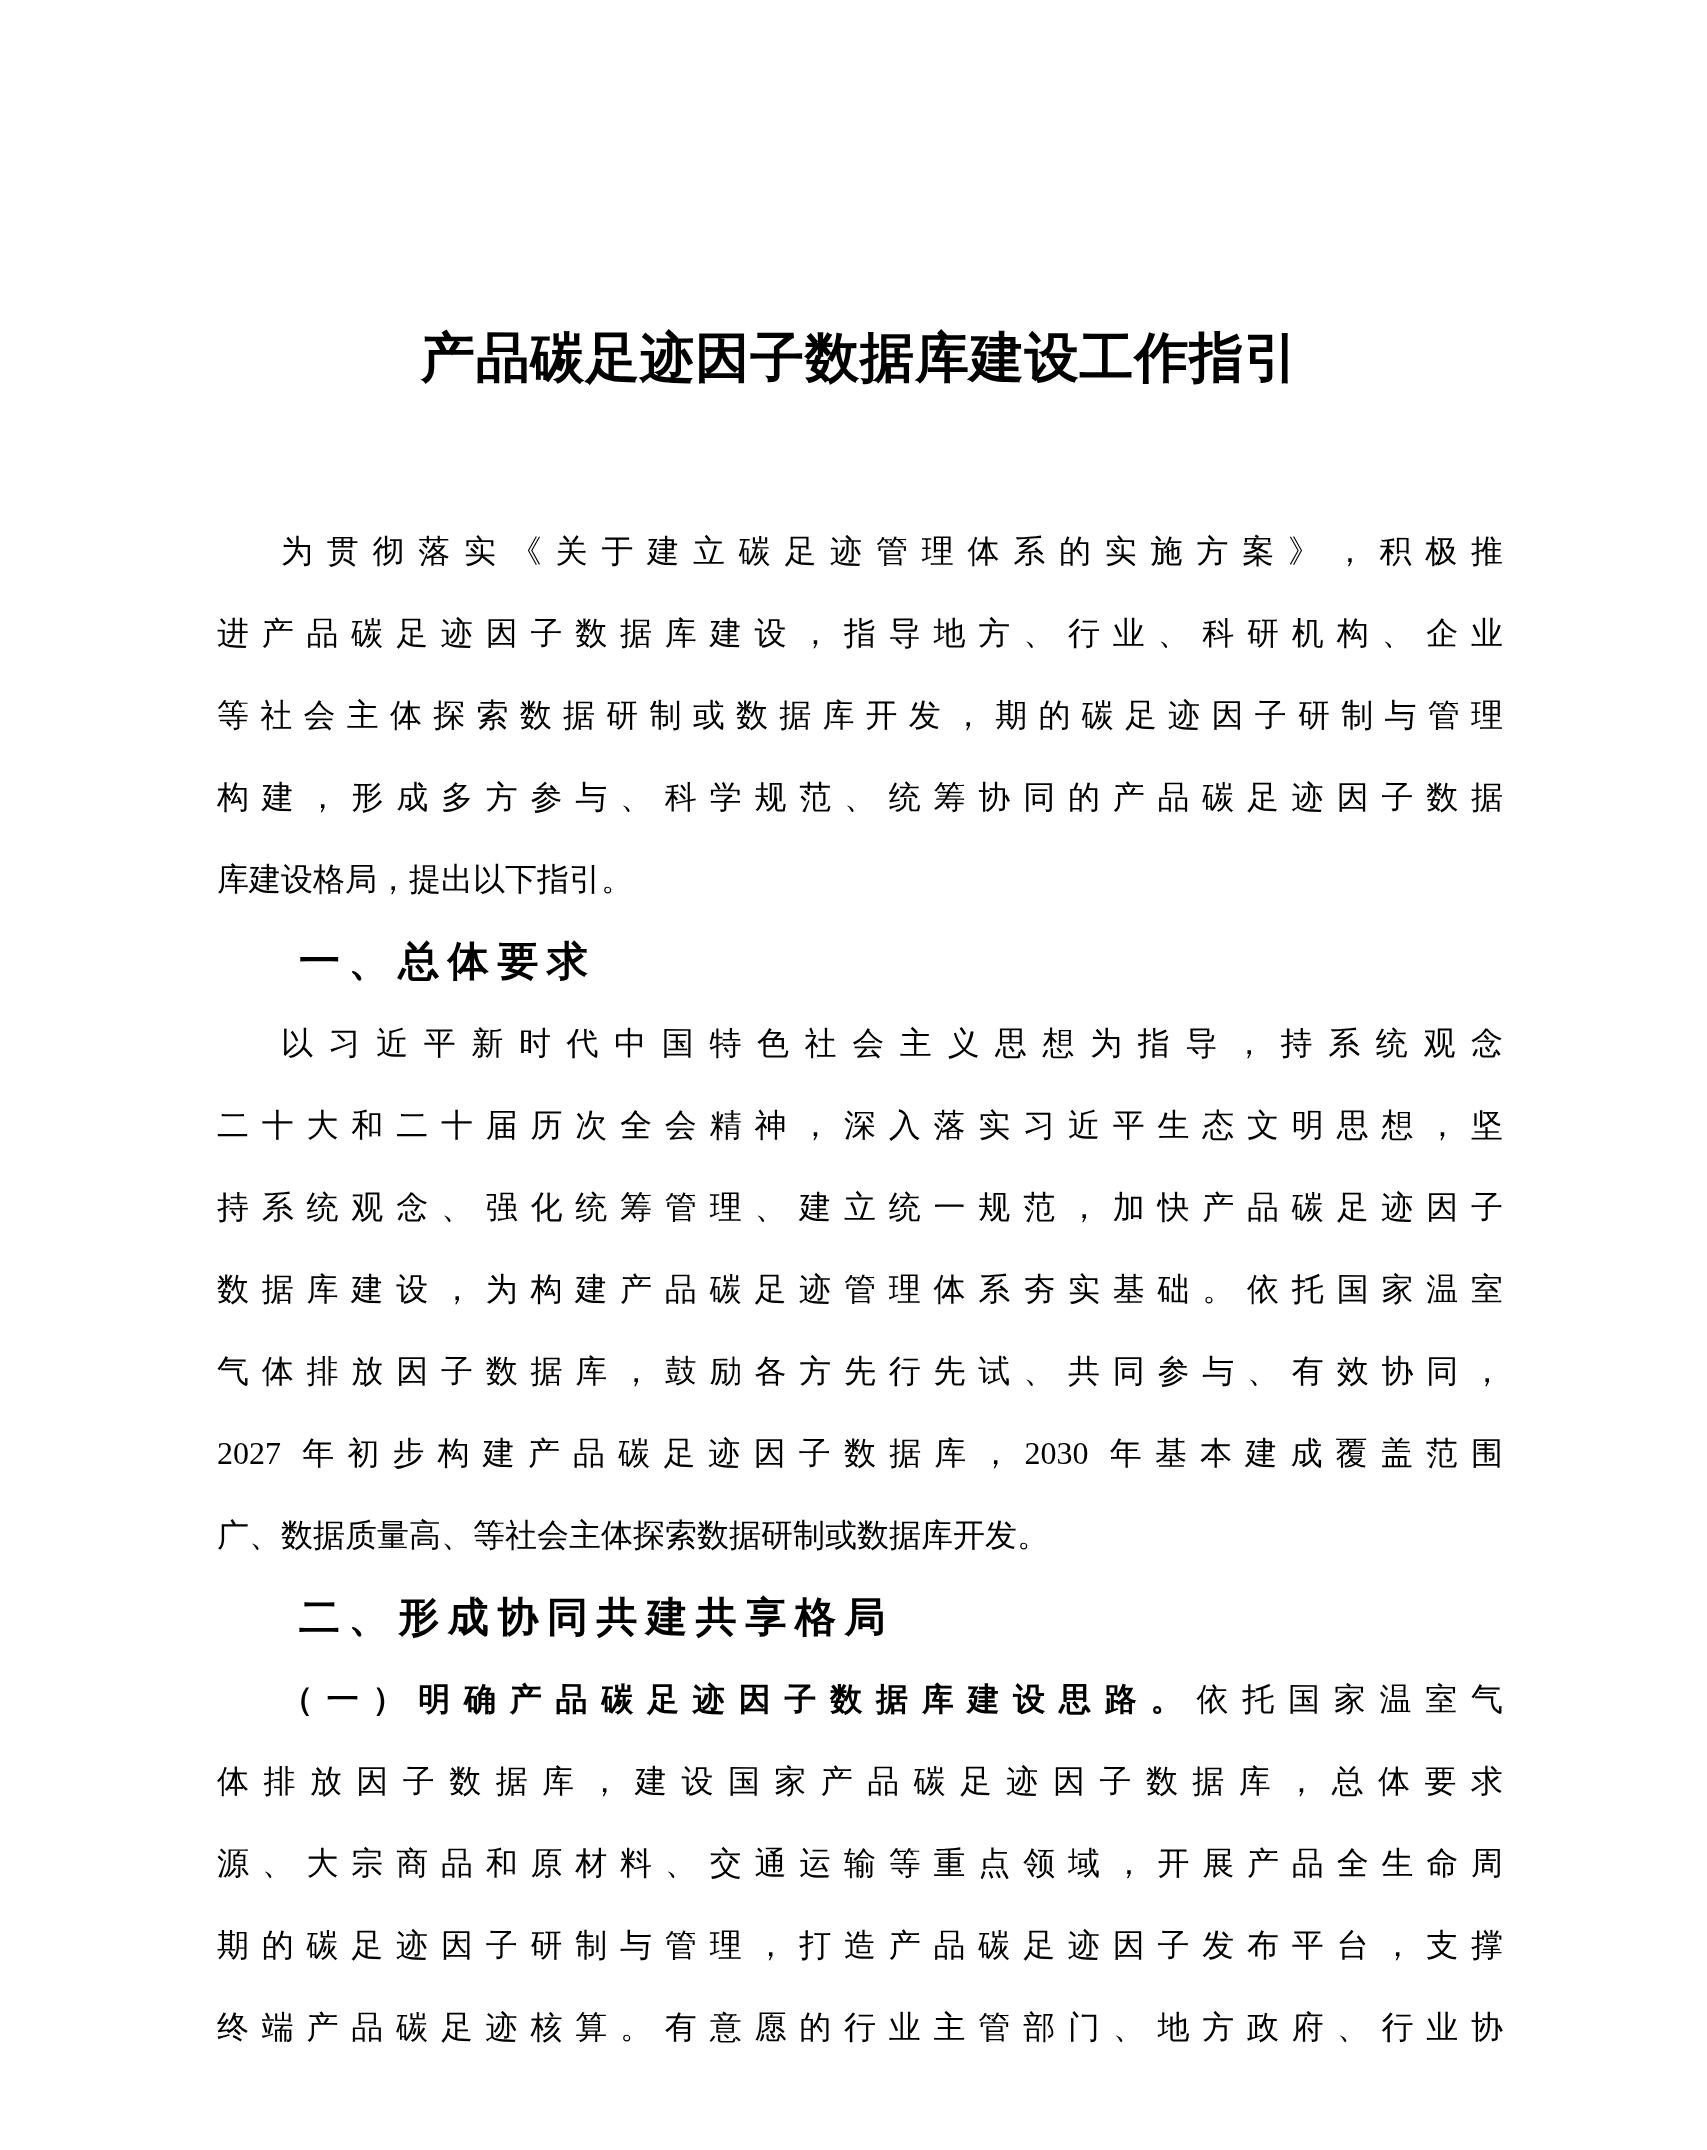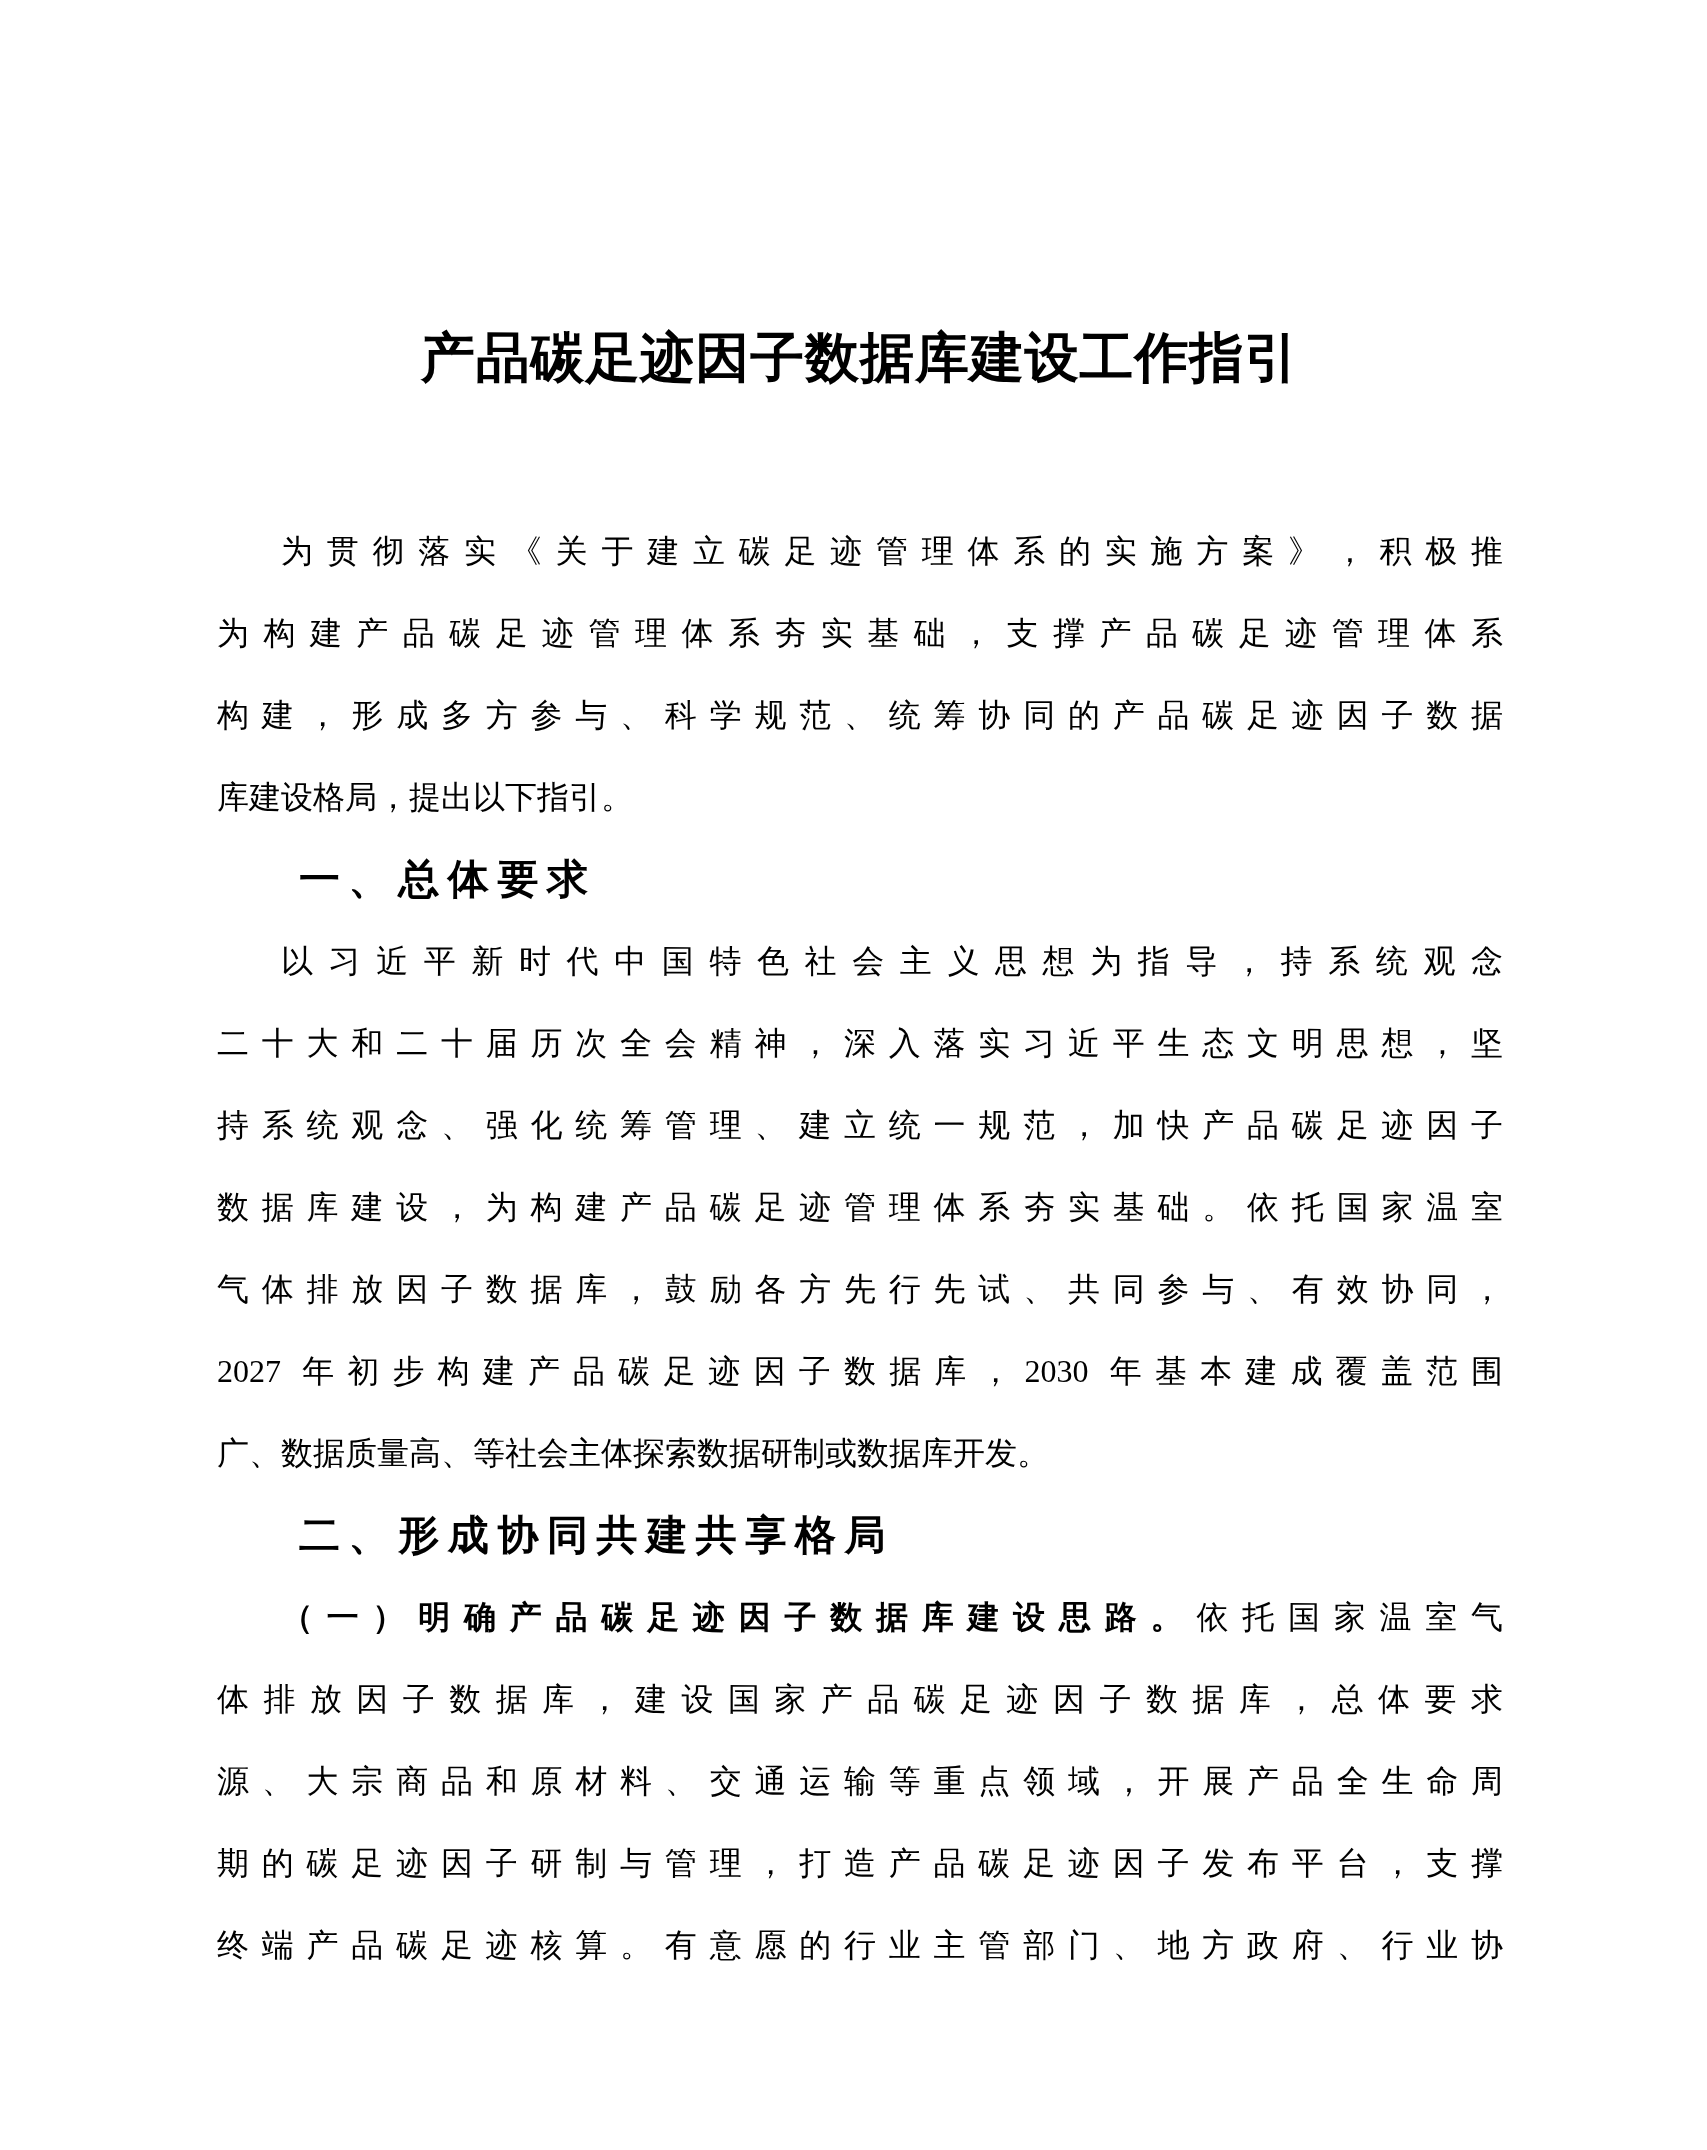--- a/index.html
+++ b/index.html
@@ -60,21 +60,22 @@
 </head>
 <body>
 
 <div class="page">
 
   <h1 class="title">产品碳足迹因子数据库建设工作指引</h1>
 
   <div class="body-col">
 
     <div class="line indent">为贯彻落实《关于建立碳足迹管理体系的实施方案》，积极推</div>
-    <div class="line">为构建产品碳足迹管理体系夯实基础，支撑产品碳足迹管理体系</div>
+    <div class="line">进产品碳足迹因子数据库建设，指导地方、行业、科研机构、企业</div>
+    <div class="line">等社会主体探索数据研制或数据库开发，期的碳足迹因子研制与管理</div>
     <div class="line">构建，形成多方参与、科学规范、统筹协同的产品碳足迹因子数据</div>
     <div class="line lastline">库建设格局，提出以下指引。</div>
 
     <div class="line heading indent">一、总体要求</div>
 
     <div class="line indent">以习近平新时代中国特色社会主义思想为指导，持系统观念</div>
     <div class="line">二十大和二十届历次全会精神，深入落实习近平生态文明思想，坚</div>
     <div class="line">持系统观念、强化统筹管理、建立统一规范，加快产品碳足迹因子</div>
     <div class="line">数据库建设，为构建产品碳足迹管理体系夯实基础。依托国家温室</div>
     <div class="line">气体排放因子数据库，鼓励各方先行先试、共同参与、有效协同，</div>

